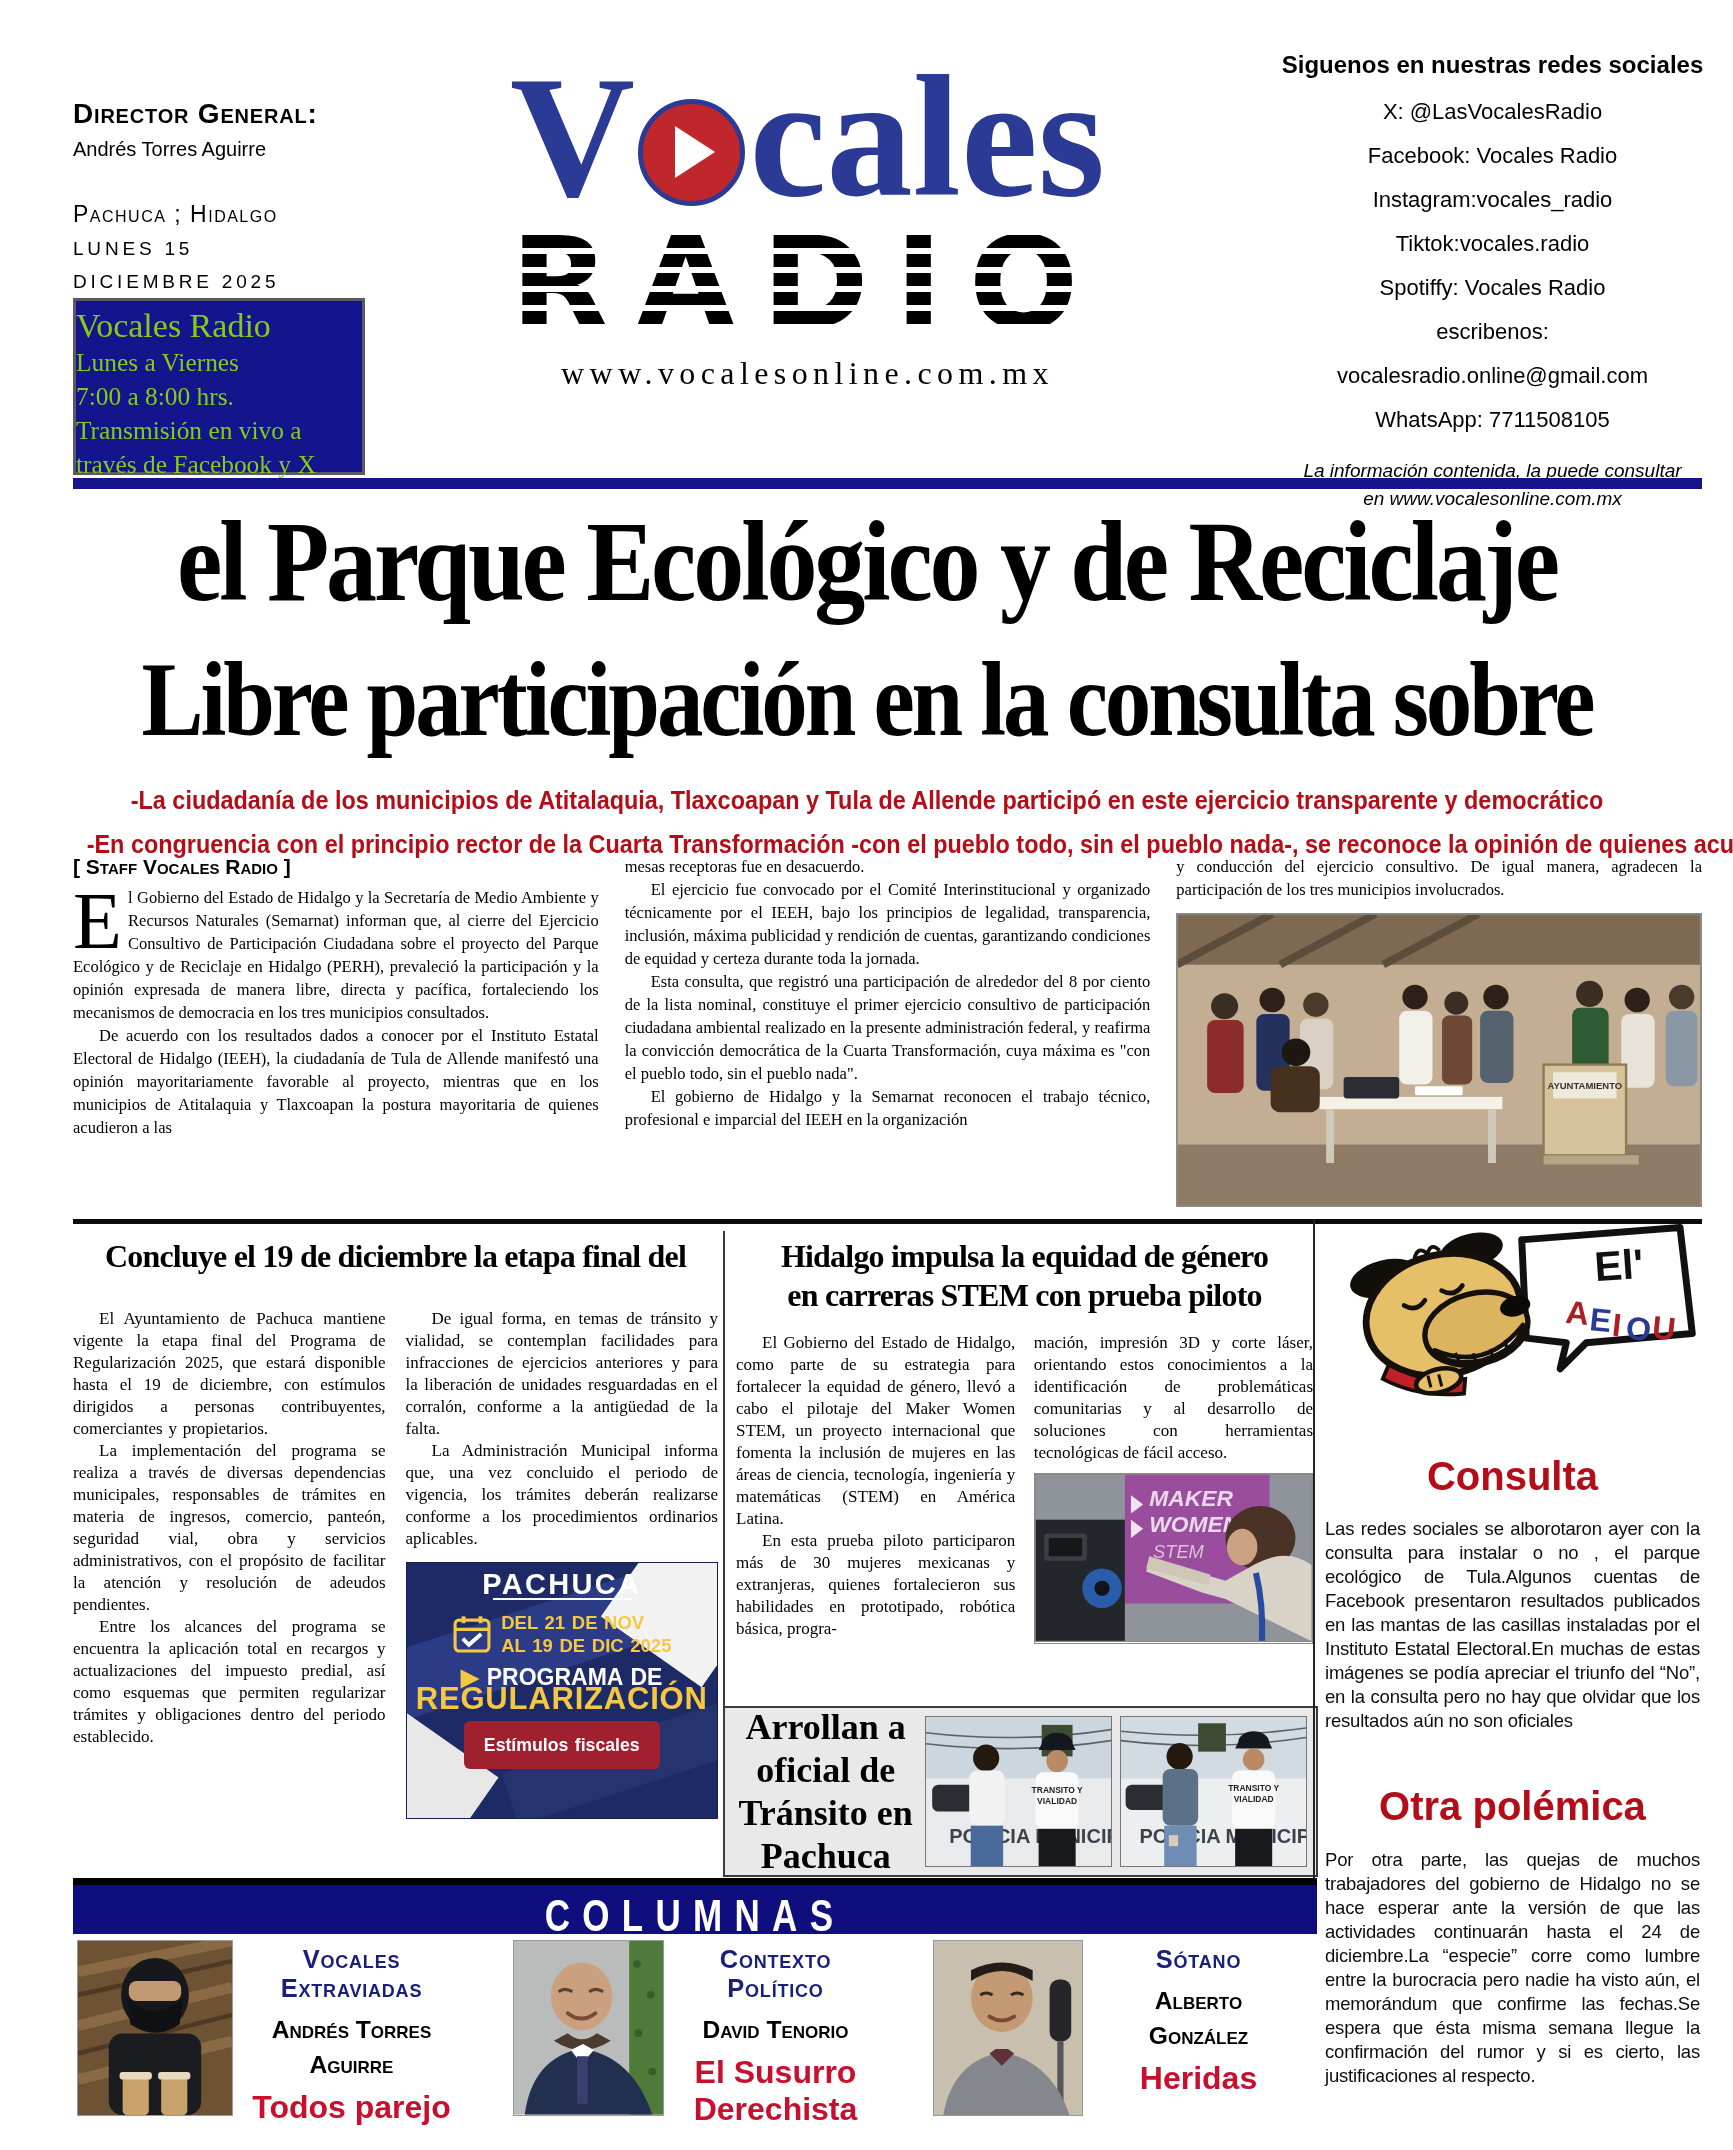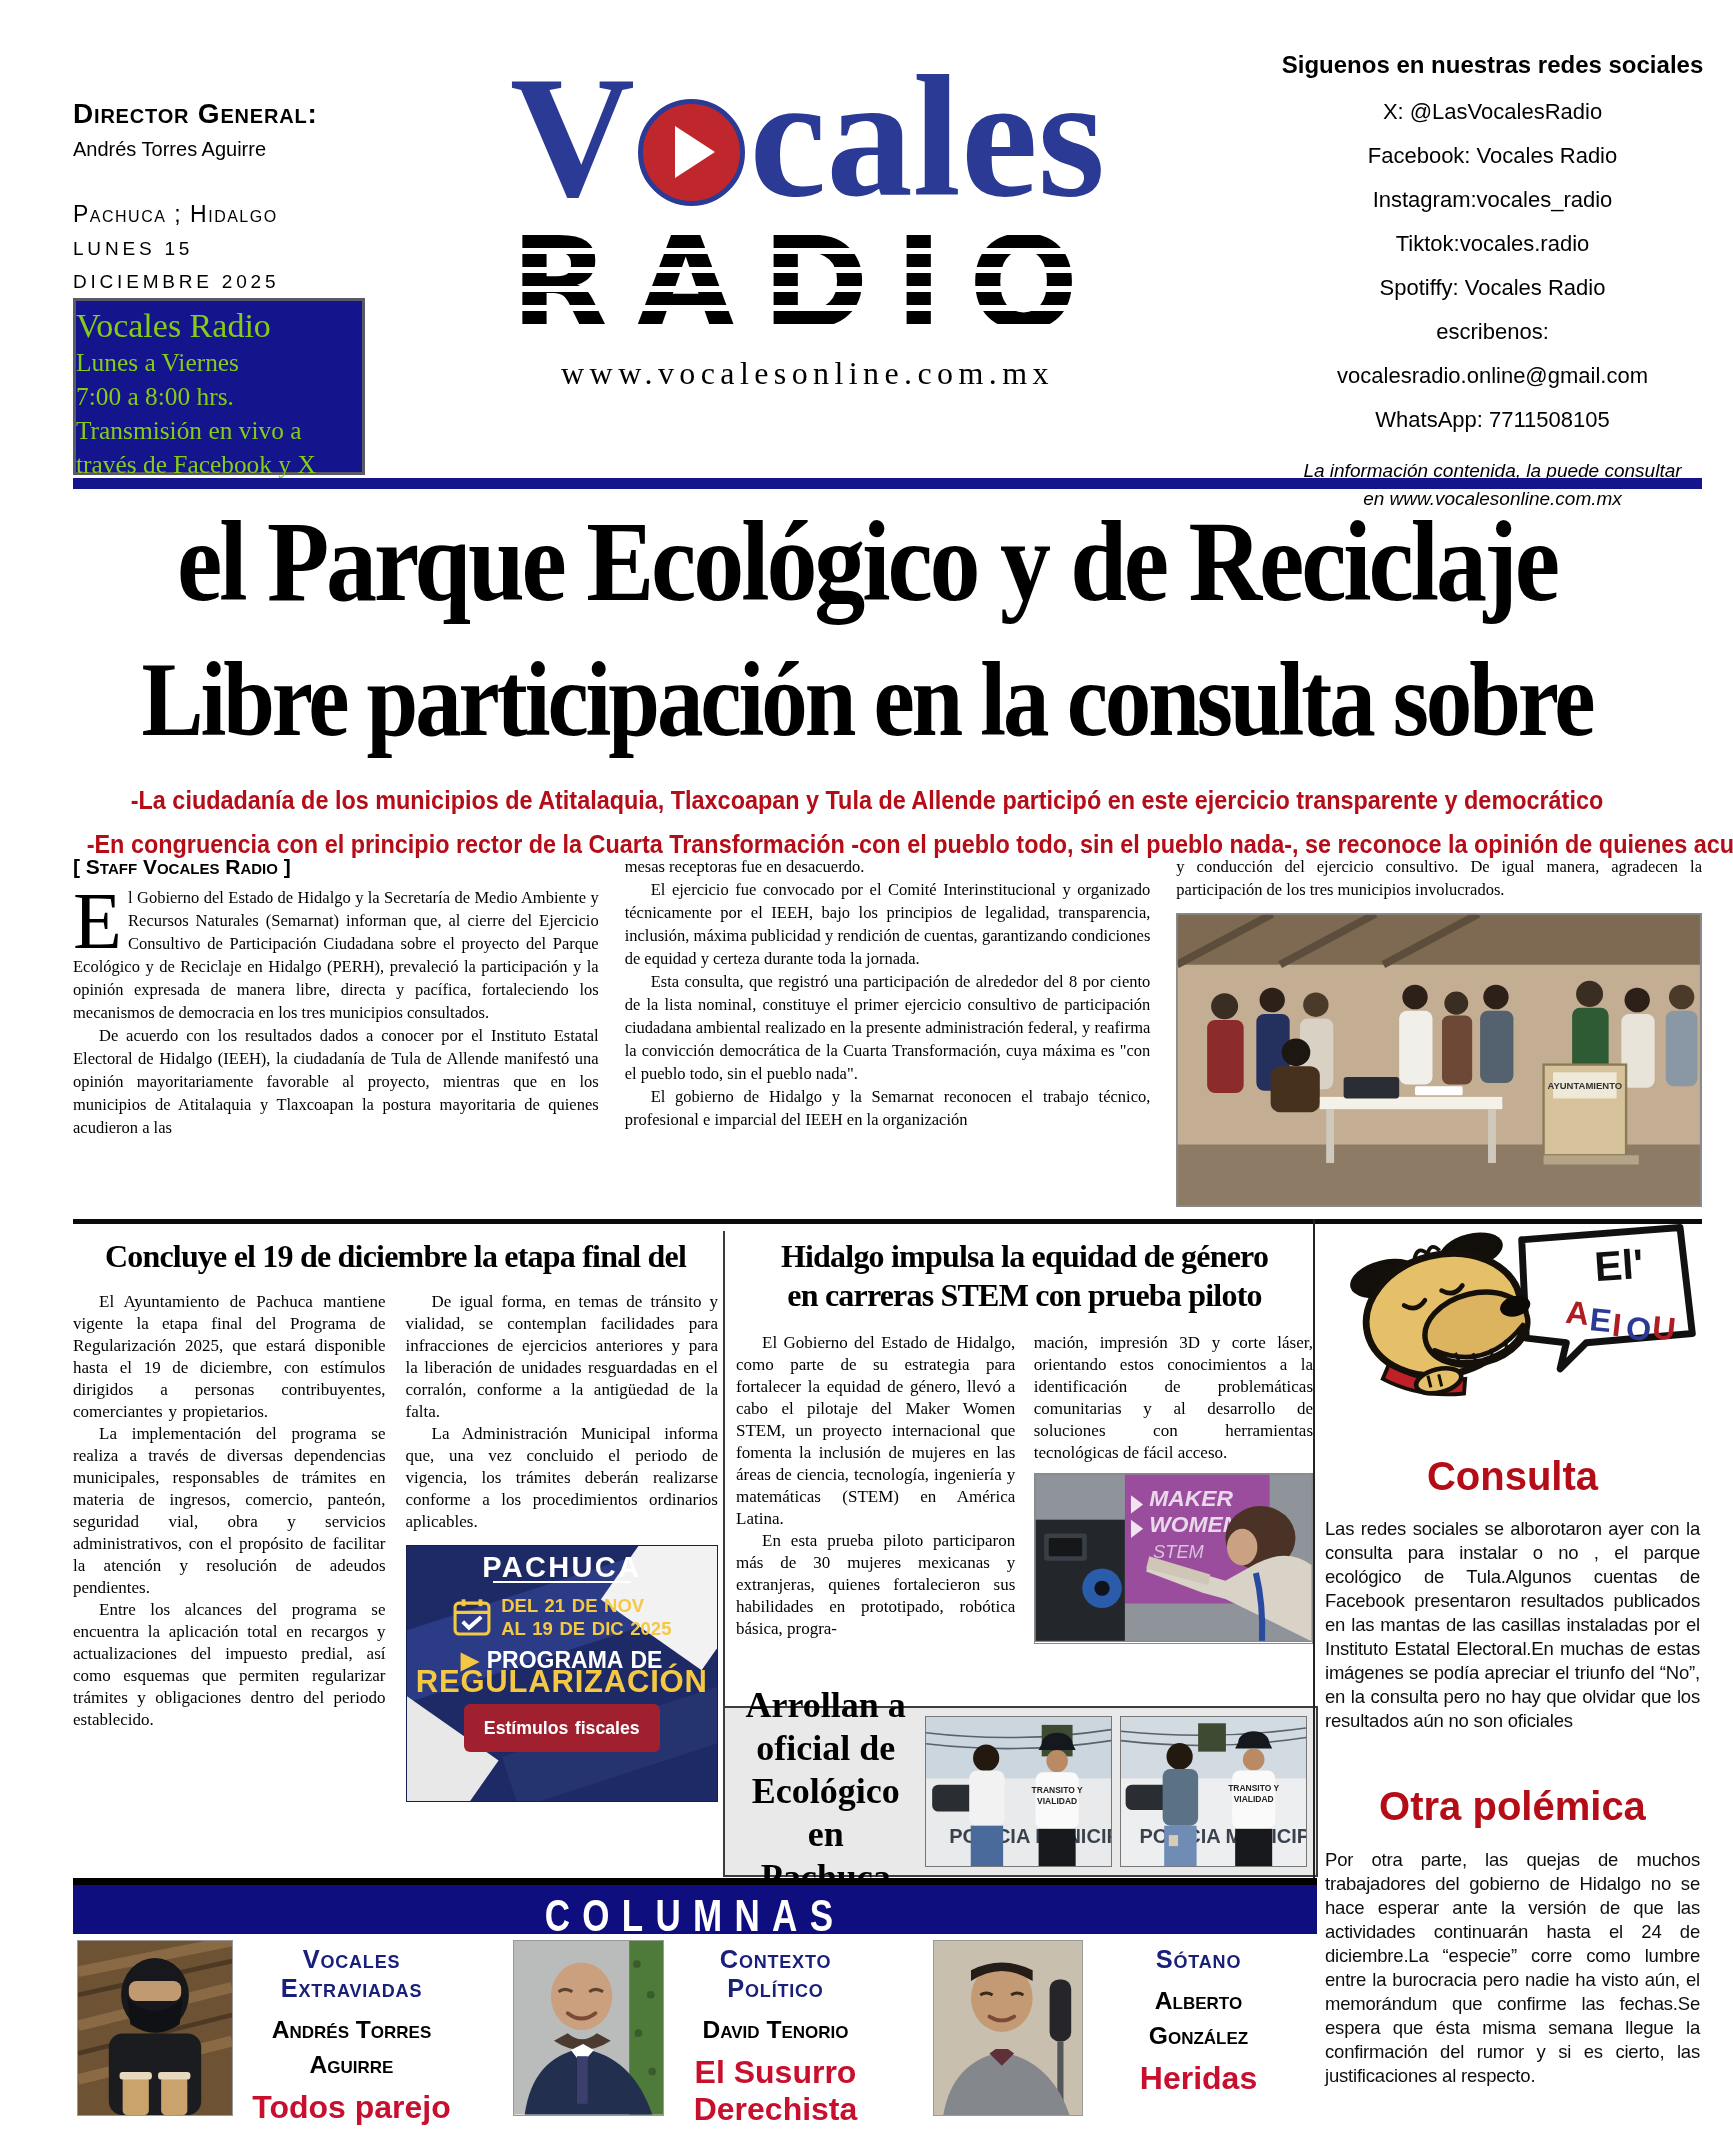--- a/index.html
+++ b/index.html
@@ -61,21 +61,21 @@
   .lead-photo{margin-top:12.3px;border:0.8px solid #8a8a8a;height:292px;}
   .lead-photo svg,.ph svg{display:block;width:100%;height:100%;}
 
   .rule-black{position:absolute;left:73px;top:1219px;width:1629px;height:5.4px;background:#0b0b0b;}
 
   
   .band{position:absolute;left:73px;top:1231px;width:1629px;height:650px;}
   .sec-h2{font-weight:bold;text-align:center;letter-spacing:-0.8px;}
   .pachuca{position:absolute;left:0;top:6.2px;width:645px;}
   .pachuca .sec-h2{font-size:32px;line-height:39px;}
-  .pachuca-cols{display:flex;gap:20px;margin-top:15px;}
+  .pachuca-cols{display:flex;gap:20px;margin-top:32px;}
   .pachuca-col{flex:1;font-size:17px;line-height:22px;text-align:justify;word-spacing:1.5px;}
   .promo{position:relative;margin-top:12.3px;height:255px;background:#1e2a66;overflow:hidden;
          border:1.5px solid #16204e;color:#fff;font-family:"Liberation Sans",sans-serif;text-align:center;}
   .promo .stripe1{position:absolute;left:-62px;top:31px;width:462px;height:69px;background:#2b3b85;transform:rotate(-18deg);}
   .promo .stripe2{position:absolute;left:92px;top:138px;width:462px;height:54px;background:#25346f;transform:rotate(-18deg);}
   .promo .ribbon{position:absolute;right:-31px;top:-23px;width:123px;height:123px;background:#f2f2f2;transform:rotate(35deg);}
   .promo .ribbon2{position:absolute;left:-46px;bottom:-31px;width:115px;height:115px;background:#e8e8e8;transform:rotate(35deg);}
   .promo-brand{position:relative;font-weight:bold;font-size:29px;letter-spacing:2.3px;margin-top:9.2px;}
   .promo-brand:after{content:"";display:block;width:138px;height:2.3px;background:#fff;margin:3.1px auto 0;}
   .promo-dates{position:relative;display:flex;justify-content:center;align-items:center;gap:9.2px;margin-top:10.8px;}
@@ -325,21 +325,21 @@
             </svg>
           </div>
         </div>
       </div>
     </div>
 
     <div class="transit">
       <div class="transit-h">
         <div>Arrollan a</div>
         <div>oficial de</div>
-        <div>Ecológico en</div>
+        <div>Tránsito en</div>
         <div>Pachuca</div>
       </div>
       <div class="ph">
         <svg viewBox="0 0 240 190" preserveAspectRatio="none">
           <rect width="240" height="190" fill="#ccd6df"></rect>
           <path d="M0 20 Q120 34 240 16 M0 34 Q120 48 240 30" stroke="#5a6168" stroke-width="2" fill="none"></path>
           <rect x="150" y="10" width="40" height="40" fill="#3f4a33"></rect>
           <rect x="0" y="78" width="240" height="112" fill="#e8eaec"></rect>
           <rect x="8" y="86" width="90" height="34" rx="8" fill="#2a2d31"></rect>
           <text x="30" y="160" font-size="26" font-weight="bold" font-family="Liberation Sans, sans-serif" fill="#1b2430" opacity="0.85">POLICIA MUNICIPAL</text>

